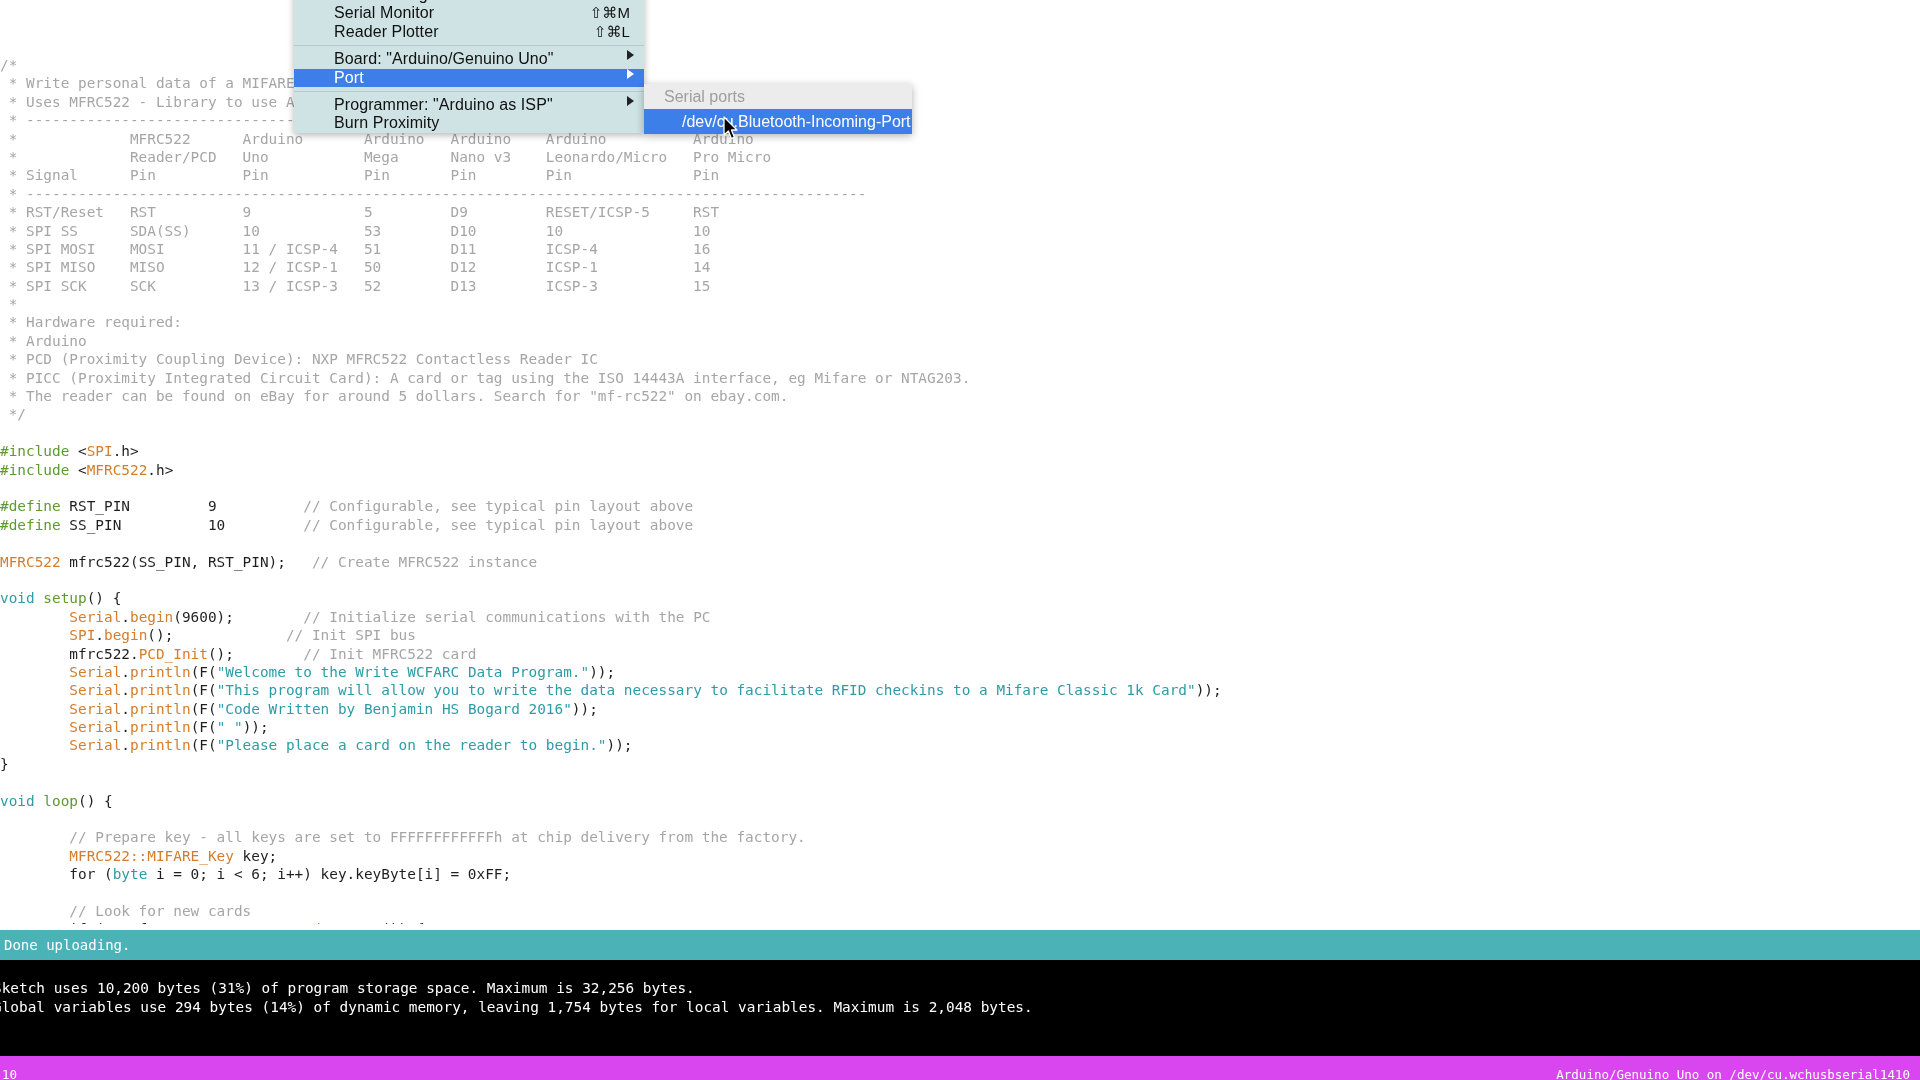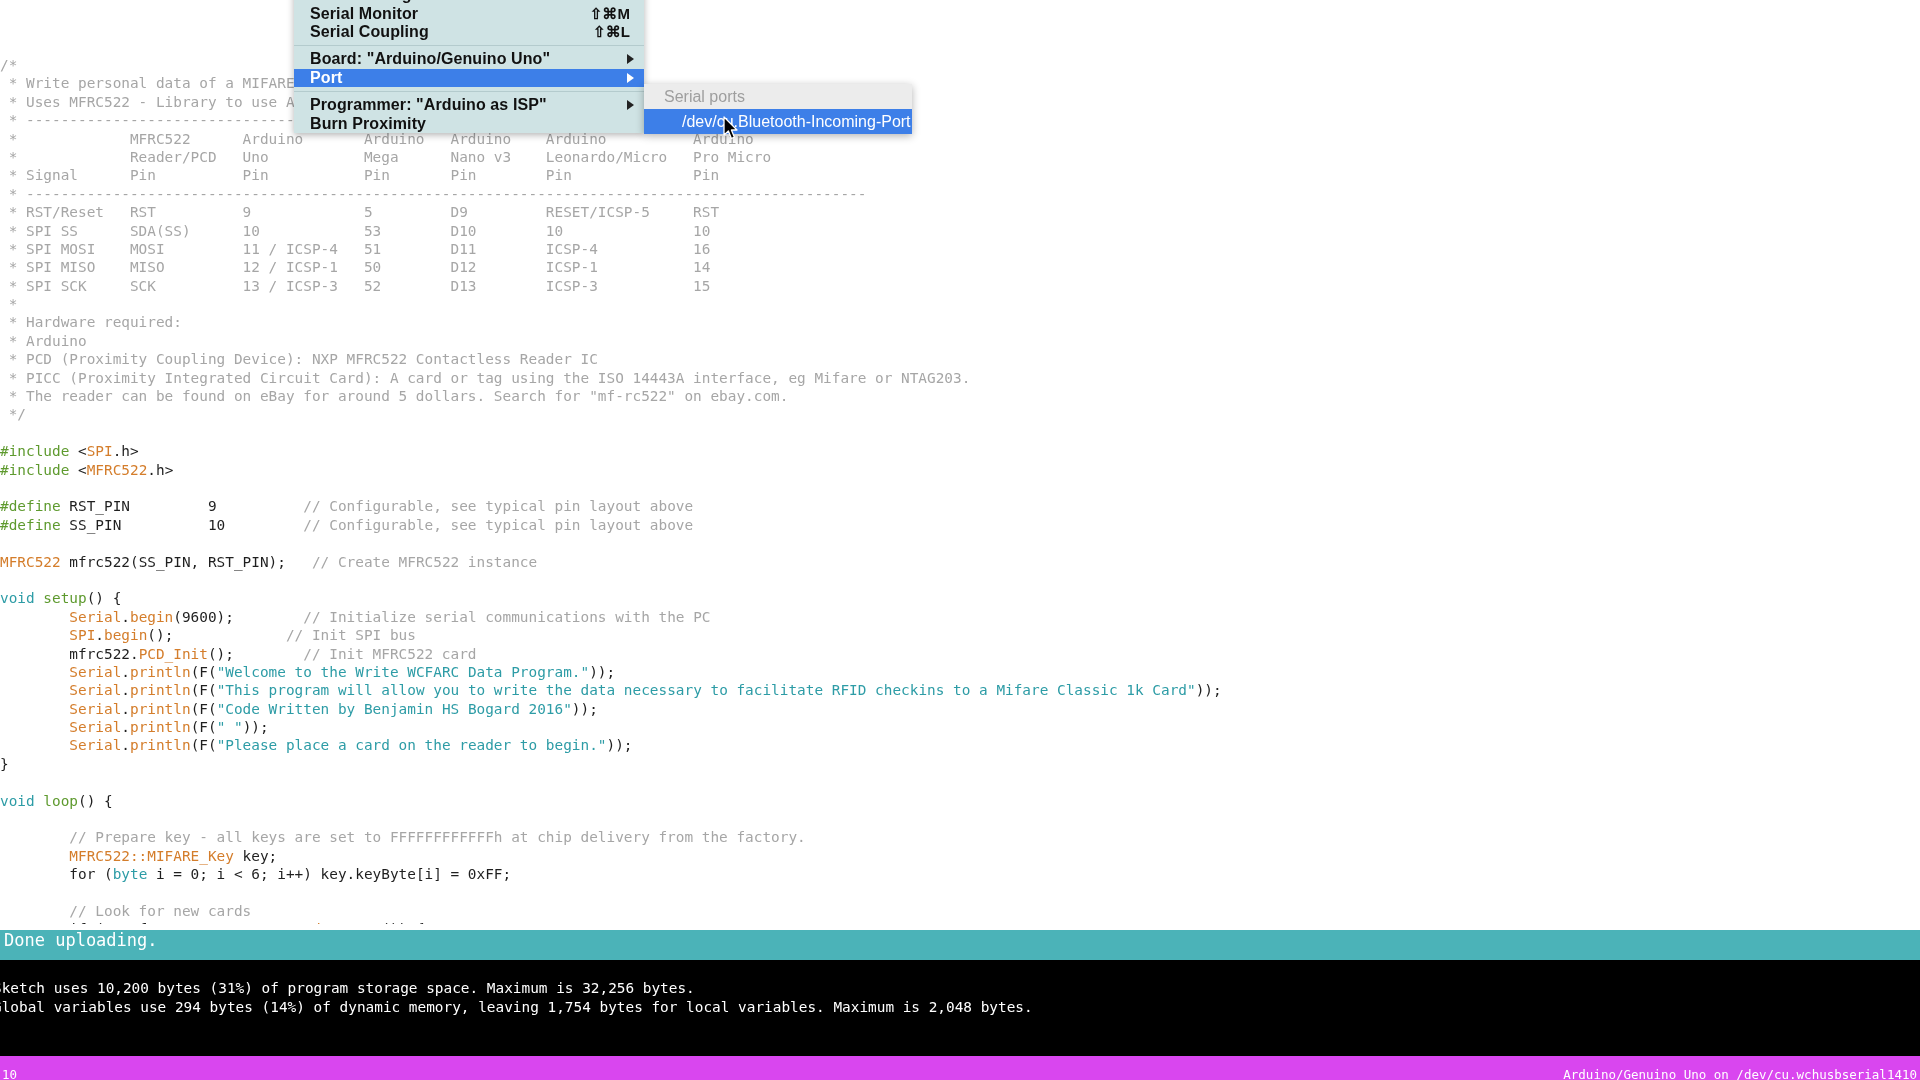--- a/index.html
+++ b/index.html
@@ -87,24 +87,24 @@
   .typ  { color: #d47d2b; }
   .pln  { color: #1f1f1f; }
 
   
   .status-strip {
     position: absolute;
     left: 0; top: 930px;
     width: 1920px; height: 30px;
     background: #4bb3b8;
     display: flex;
-    align-items: flex-start;
+    align-items: center;
     padding-left: 4px;
     font-family: "DejaVu Sans Mono", "Liberation Mono", monospace;
-    font-size: 17px;
+    font-size: 14px;
     color: #ffffff;
   }
 
   
   .console {
     position: absolute;
     left: 0; top: 960px;
     width: 1920px; height: 96px;
     background: #000000;
     color: #ffffff;
@@ -128,46 +128,44 @@
     background: #d946ef;
     color: #ffffff;
     font-family: "DejaVu Sans Mono", "Liberation Mono", monospace;
     font-size: 12.5px;
     display: flex;
     align-items: center;
   }
   .statusbar .lineno { padding-left: 2px; }
   .statusbar .boardinfo {
     position: absolute;
-    right: 3px;
+    right: 10px;
     white-space: nowrap;
   }
 
   
   .menu {
     position: absolute;
     left: 294px;
     top: -14px;
     width: 350px;
     background: #cfe3e4;
     box-shadow: 0 2px 7px rgba(0,0,0,.30);
     padding: 0;
     font-size: 16px;
     color: #111111;
     z-index: 40;
   }
   .menu-item {
     position: relative;
     height: 18.4px;
     display: flex;
-    align-items: center;
-    padding: 0 10px 0 16px;
+    padding: 0 10px 0 40px;
     white-space: nowrap;
     letter-spacing: .1px;
-    font-weight: bold;
   }
   .menu-item .shortcut {
     margin-left: auto;
     padding-right: 4px;
     font-size: 15px;
     color: #111111;
   }
   .menu-item .arrow {
     margin-left: auto;
     width: 0; height: 0;
@@ -248,21 +246,21 @@
 
   <div class="menu" id="tools-menu">
       <div class="menu-item">
         <span>Fix Encoding &amp; Reload</span>
       </div>
       <div class="menu-item">
         <span>Serial Monitor</span>
         <span class="shortcut">⇧⌘M</span>
       </div>
       <div class="menu-item">
-        <span>Serial Coupling</span>
+        <span>Reader Plotter</span>
         <span class="shortcut">⇧⌘L</span>
       </div>
       <div class="menu-sep"></div>
       <div class="menu-item">
         <span>Board: "Arduino/Genuino Uno"</span>
         <span class="arrow"></span>
       </div>
       <div class="menu-item selected">
         <span>Port</span>
         <span class="arrow"></span>

